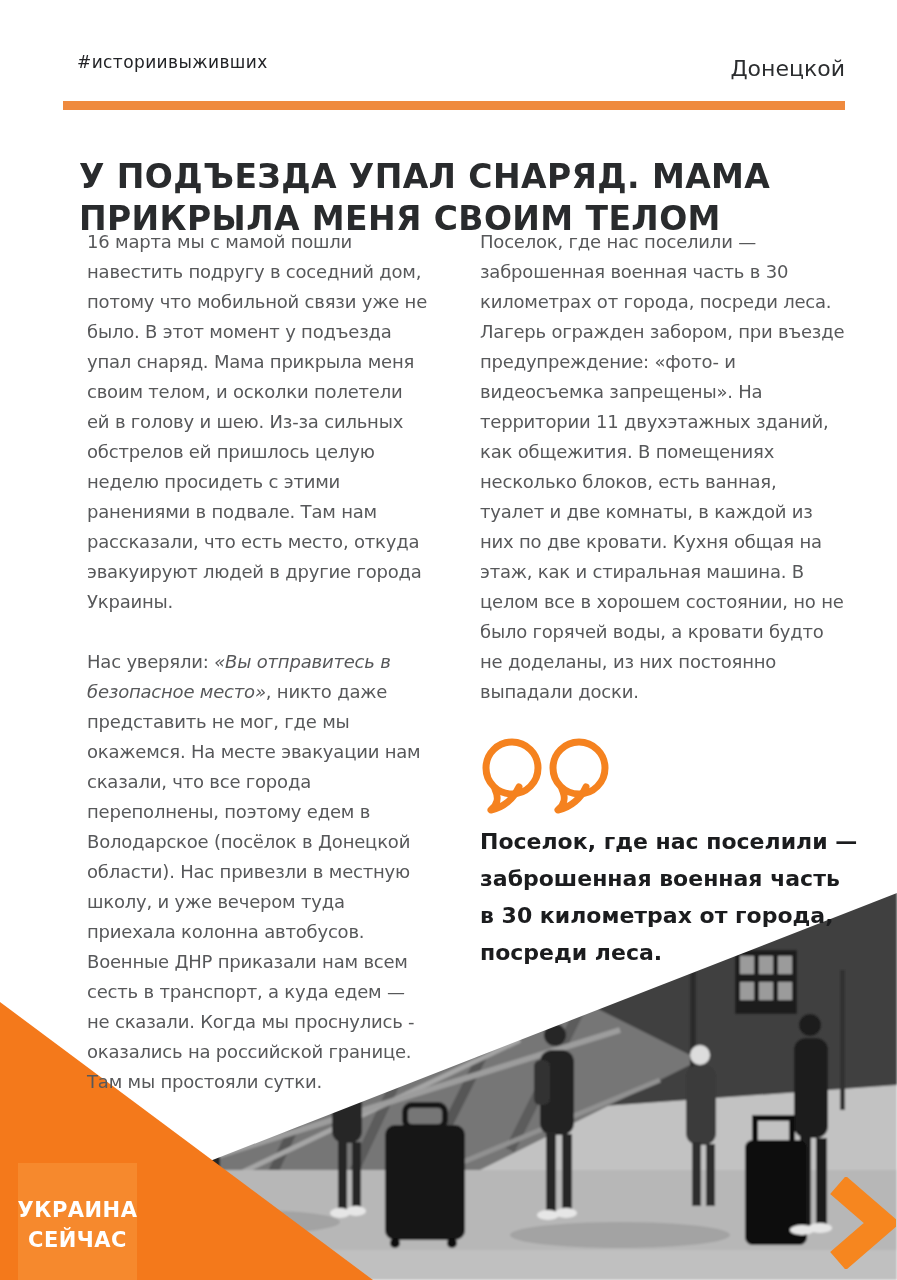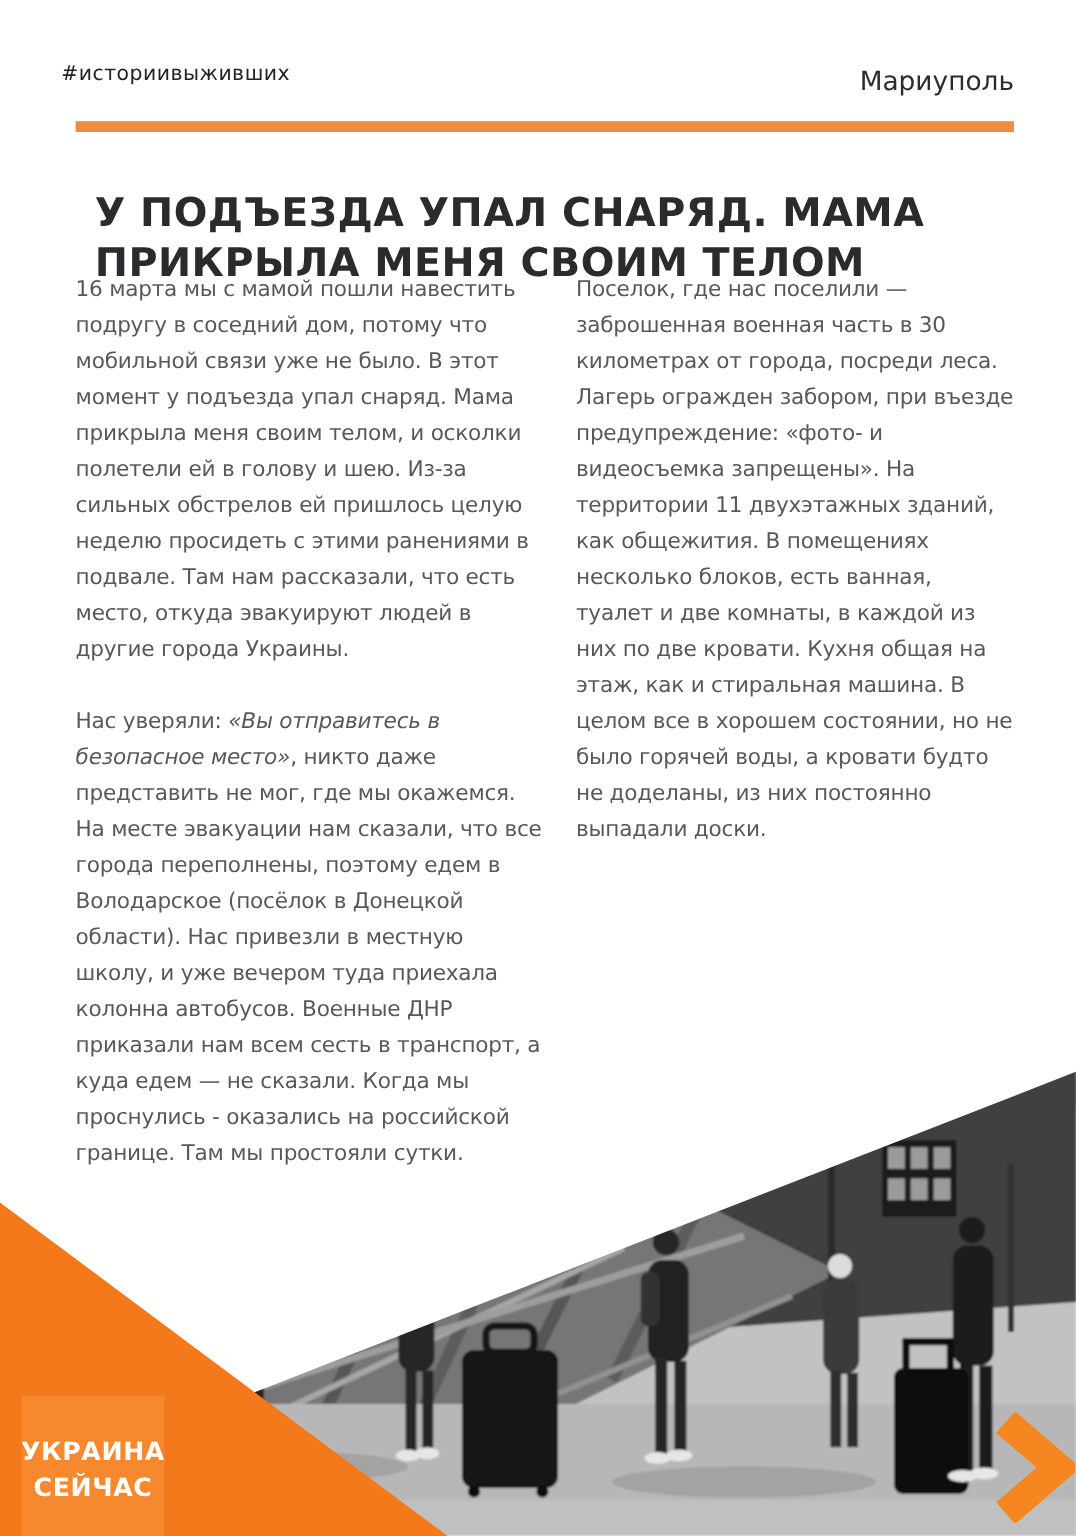--- a/index.html
+++ b/index.html
@@ -3,42 +3,42 @@
 <meta charset="utf-8">
 <style>
   html,body{margin:0;padding:0;background:#888;}
   .page{
     position:relative;width:897px;height:1280px;margin:0 auto;
     background:#ffffff;overflow:hidden;
     font-family:"DejaVu Sans","Liberation Sans",sans-serif;
   }
   
   .hashtag{
-    position:absolute;left:51px;top:52px;
+    position:absolute;left:77px;top:52px;
     font-size:17px;letter-spacing:.4px;color:#222326;
   }
   .location{
     position:absolute;right:52px;top:56px;
     font-size:22px;color:#2b2d2f;
   }
   .divider{
     position:absolute;left:63px;top:101px;width:782px;height:9px;
   }
   
   .title{
     position:absolute;left:63px;top:140px;width:790px;
     font-size:33px;line-height:42px;font-weight:700;
     letter-spacing:.4px;white-space:pre-line;margin:16px;
   }
   
   .columns{
     position:absolute;left:63px;top:227px;width:782px;
     display:flex;gap:27px;z-index:4;
   }
-  .col{font-size:18px;line-height:30px;color:#57585a;letter-spacing:-0.2px;}
+  .col{font-size:18px;line-height:30px;color:#57585a;letter-spacing:-0.2px;margin-left:24px;}
   .col-left{width:390px;}
   .col-right{width:365px;}
   .col p{margin:0 0 30px 0;}
   .col em{font-style:italic;}
   
   .quote-block{margin-top:14px;}
   .quote-icon{display:block;margin-bottom:6px;}
   .quote-text{
     width:392px;margin-top:8px;
     font-size:22px;line-height:37px;font-weight:700;color:#1b1c1e;
@@ -61,34 +61,48 @@
     letter-spacing:.5px;white-space:pre-line;margin-top:21px;
   }
   .next-arrow{position:absolute;left:828px;top:1177px;z-index:3;cursor:pointer;}
 </style>
 </head>
 <body>
 
 <div class="page">
 
   <div class="hashtag">#историивыживших</div>
-  <div class="location">Мариуполь</div>
+  <div class="location">Донецкой</div>
   <div class="divider" style="background: rgb(239, 138, 62);"></div>
 
   <h1 class="title" style="color: rgb(41, 43, 45);">У ПОДЪЕЗДА УПАЛ СНАРЯД. МАМА
 ПРИКРЫЛА МЕНЯ СВОИМ ТЕЛОМ</h1>
 
   <div class="columns">
     <div class="col col-left">
       <p>16 марта мы с мамой пошли навестить подругу в соседний дом, потому что мобильной связи уже не было. В этот момент у подъезда упал снаряд. Мама прикрыла меня своим телом, и осколки полетели ей в голову и шею. Из-за сильных обстрелов ей пришлось целую неделю просидеть с этими ранениями в подвале. Там нам рассказали, что есть место, откуда эвакуируют людей в другие города Украины.</p>
       <p><span>Нас уверяли: </span><em>«Вы отправитесь в безопасное место»</em><span>, никто даже представить не мог, где мы окажемся. На месте эвакуации нам сказали, что все города переполнены, поэтому едем в Володарское (посёлок в Донецкой области). Нас привезли в местную школу, и уже вечером туда приехала колонна автобусов. Военные ДНР приказали нам всем сесть в транспорт, а куда едем — не сказали. Когда мы проснулись - оказались на российской границе. Там мы простояли сутки.</span></p>
     </div>
     <div class="col col-right">
       <p>Поселок, где нас поселили — заброшенная военная часть в 30 километрах от города, посреди леса. Лагерь огражден забором, при въезде предупреждение: «фото- и видеосъемка запрещены». На территории 11 двухэтажных зданий, как общежития. В помещениях несколько блоков, есть ванная, туалет и две комнаты, в каждой из них по две кровати. Кухня общая на этаж, как и стиральная машина. В целом все в хорошем состоянии, но не было горячей воды, а кровати будто не доделаны, из них постоянно выпадали доски.</p>
 
+      <div class="quote-block">
+        <svg class="quote-icon" width="134" height="78" viewBox="0 0 134 78">
+          <g fill="none" stroke-width="7" stroke-linecap="round" stroke-linejoin="round" stroke="#F5821F">
+            <circle cx="32" cy="31" r="26"></circle>
+            <path d="M15 52 C19 61 18 67 11 73 C24 70 34 61 39 50"></path>
+            <circle cx="99" cy="31" r="26"></circle>
+            <path d="M82 52 C86 61 85 67 78 73 C91 70 101 61 106 50"></path>
+          </g>
+        </svg>
+        <div class="quote-text">Поселок, где нас поселили —
+заброшенная военная часть
+в 30 километрах от города,
+посреди леса.</div>
+      </div>
     </div>
   </div>
 
   <div class="photo-wrap">
     <svg width="897" height="430" viewBox="0 0 897 430">
       <defs>
         <filter id="soft" x="-5%" y="-5%" width="110%" height="110%">
           <feGaussianBlur stdDeviation="0.8"></feGaussianBlur>
         </filter>
       </defs>

